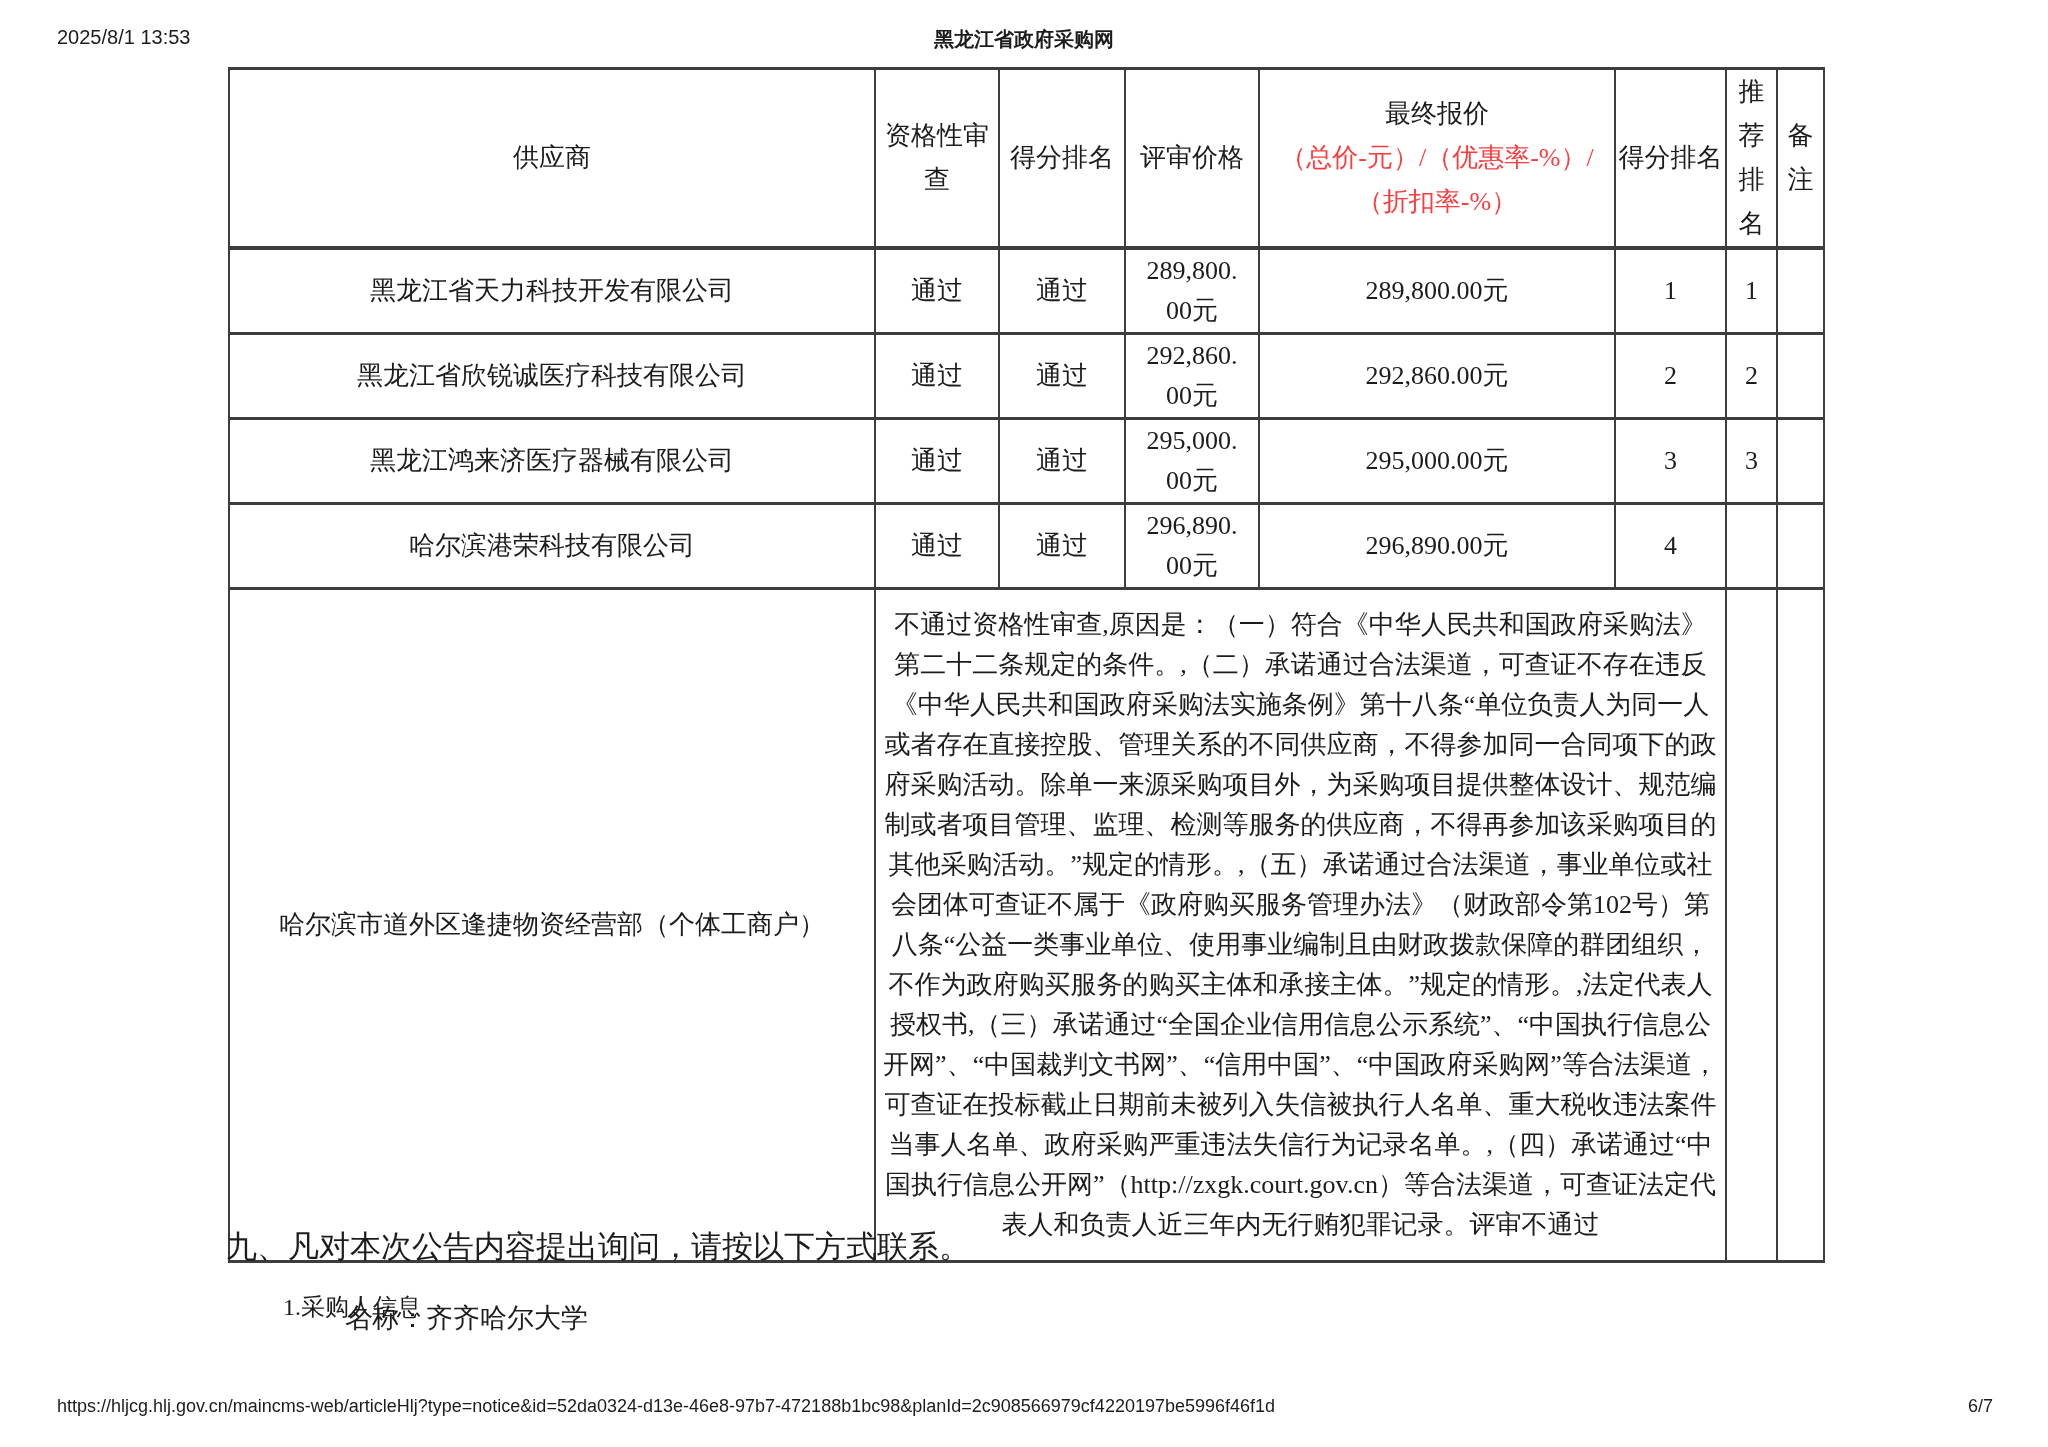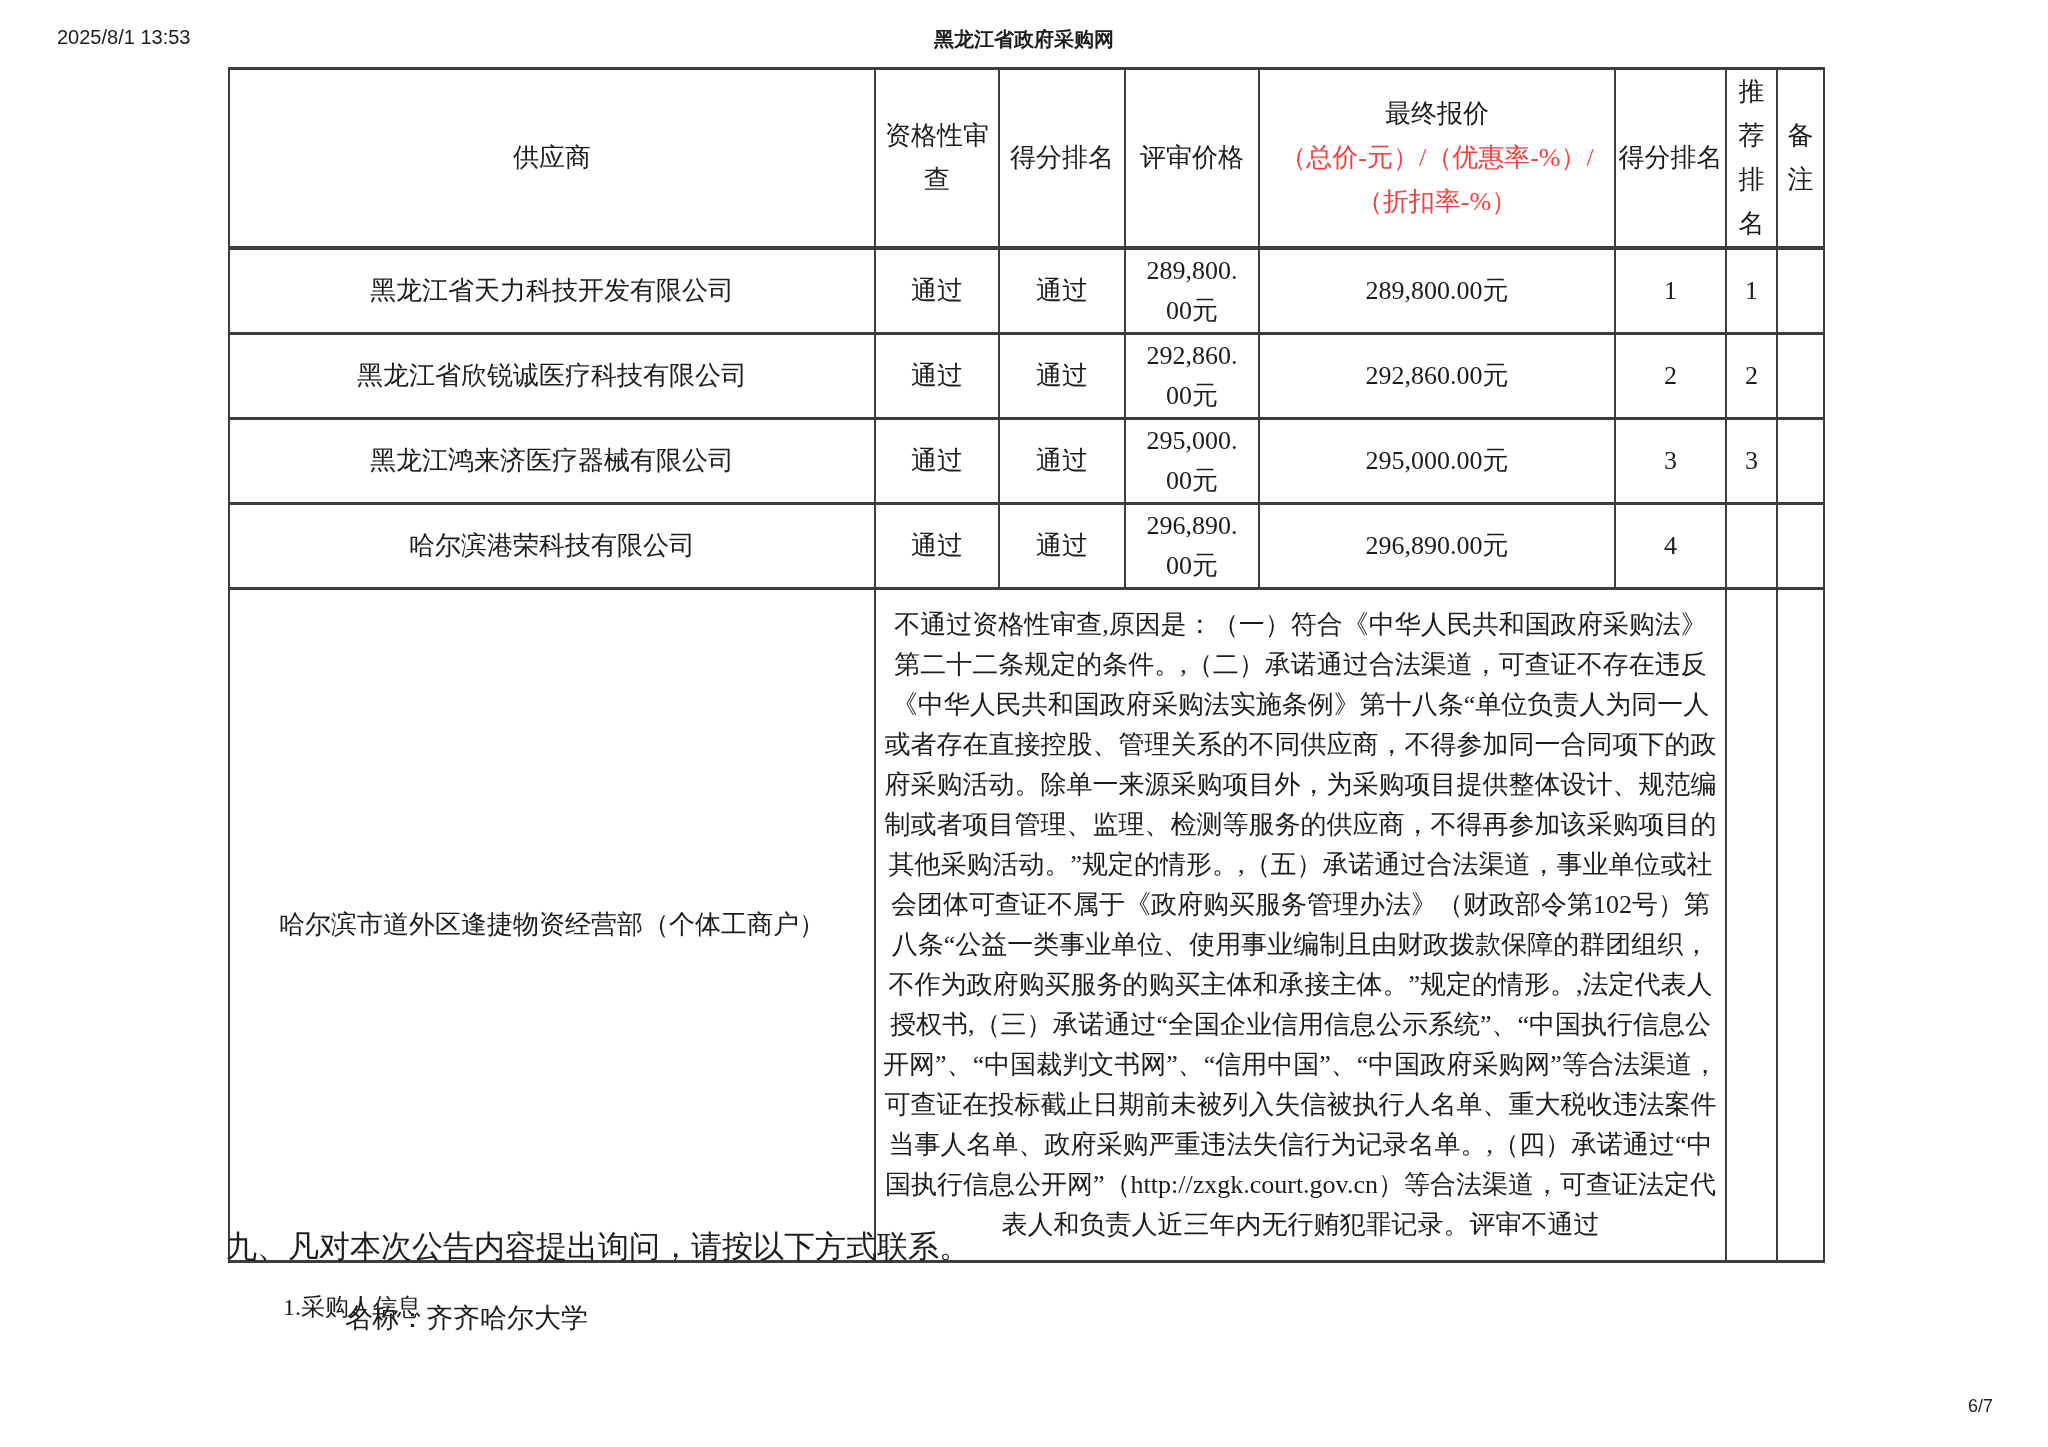--- a/index.html
+++ b/index.html
@@ -134,15 +134,16 @@
         <td></td>
         <td></td>
       </tr>
     </tbody>
   </table>
 
   <div class="section-heading">九、凡对本次公告内容提出询问，请按以下方式联系。</div>
   <div class="section-item">1.采购人信息</div>
   <div class="buyer-name">名称：齐齐哈尔大学</div>
 
+  <div class="pf-url">https://hljcg.hlj.gov.cn/maincms-web/articleHlj?type=notice&amp;id=52da0324-d13e-46e8-97b7-472188b1bc98&amp;planId=2c908566979cf4220197be5996f46f1d</div>
   <div class="pf-page">6/7</div>
 
 </div>
 
 </body></html>

